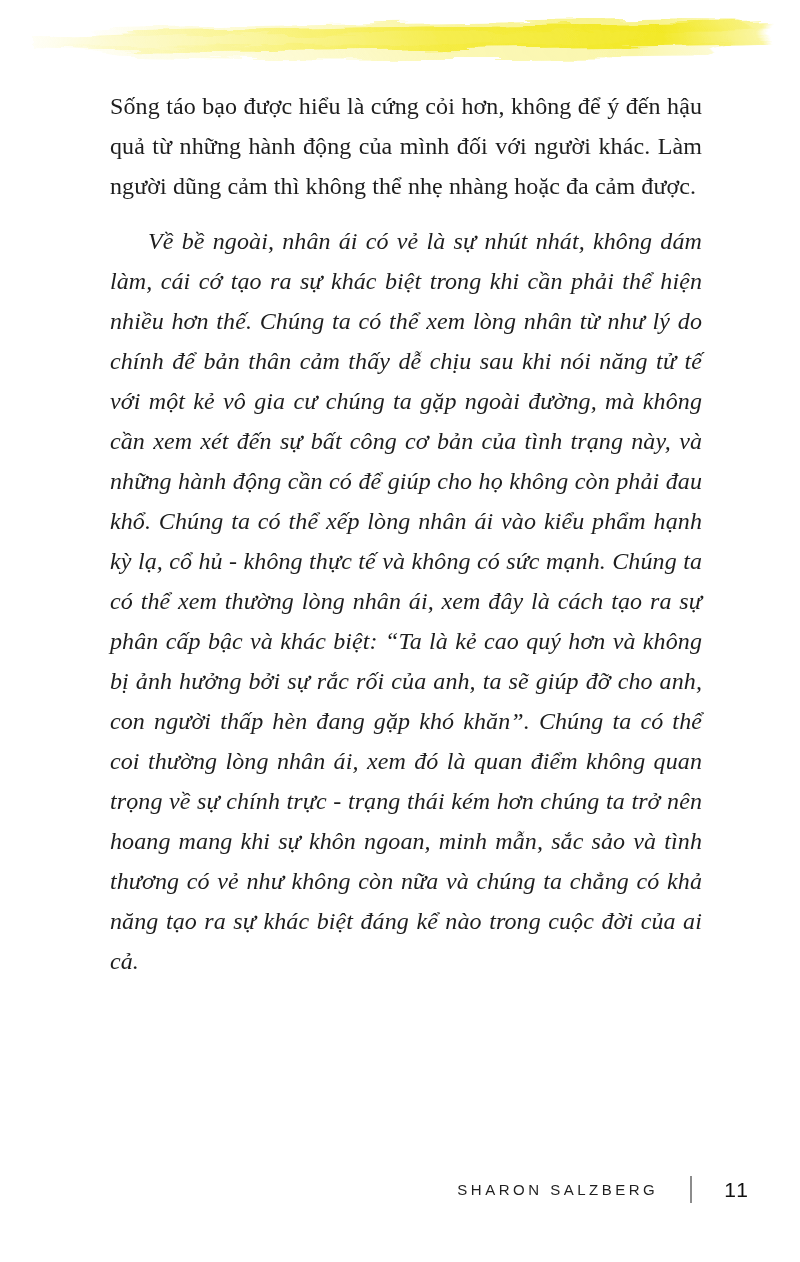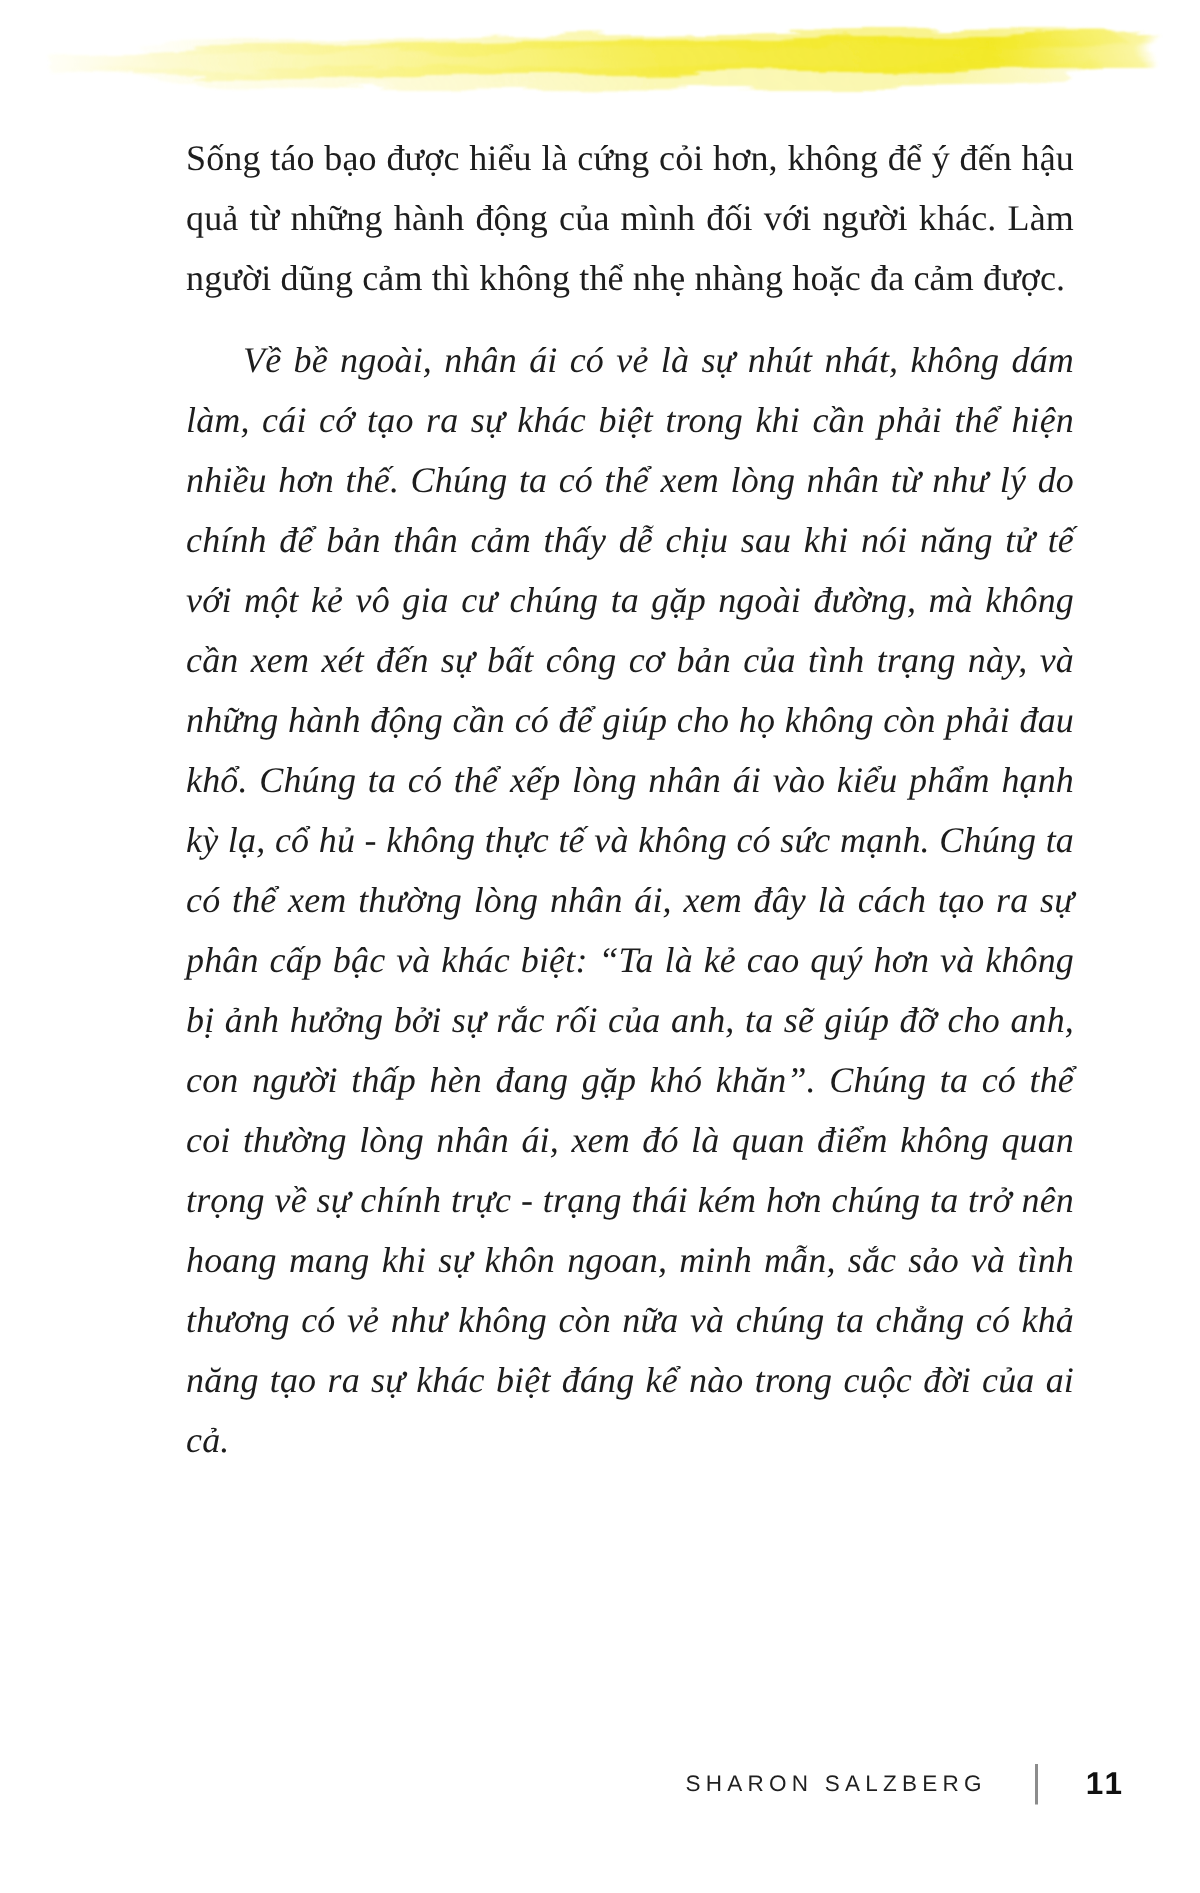--- a/index.html
+++ b/index.html
@@ -21,21 +21,21 @@
     left: 28px;
     top: 8px;
     width: 748px;
     height: 64px;
   }
   .band svg { display: block; width: 100%; height: 100%; }
 
   
   .text-block {
     position: absolute;
-    left: 124px;
+    left: 110px;
     top: 86px;
     width: 592px;
   }
   .text-block p {
     margin: 0;
     font-family: "Liberation Serif", serif;
     font-size: 24px;
     line-height: 40px;
     text-align: justify;
     color: #1d1d1d;
@@ -65,21 +65,21 @@
     white-space: nowrap;
   }
   .footer .divider {
     width: 2px;
     height: 27px;
     background: #8c8c8c;
   }
   .footer .pagenum {
     font-family: "Liberation Sans", sans-serif;
     font-size: 21px;
-    font-weight: 700;
+    font-weight: 400;
     letter-spacing: 2px;
     color: #101010;
   }
 </style>
 </head>
 <body>
 
 <div class="band">
   <svg viewBox="0 0 740 75" preserveAspectRatio="none" aria-hidden="true">
     <defs>

